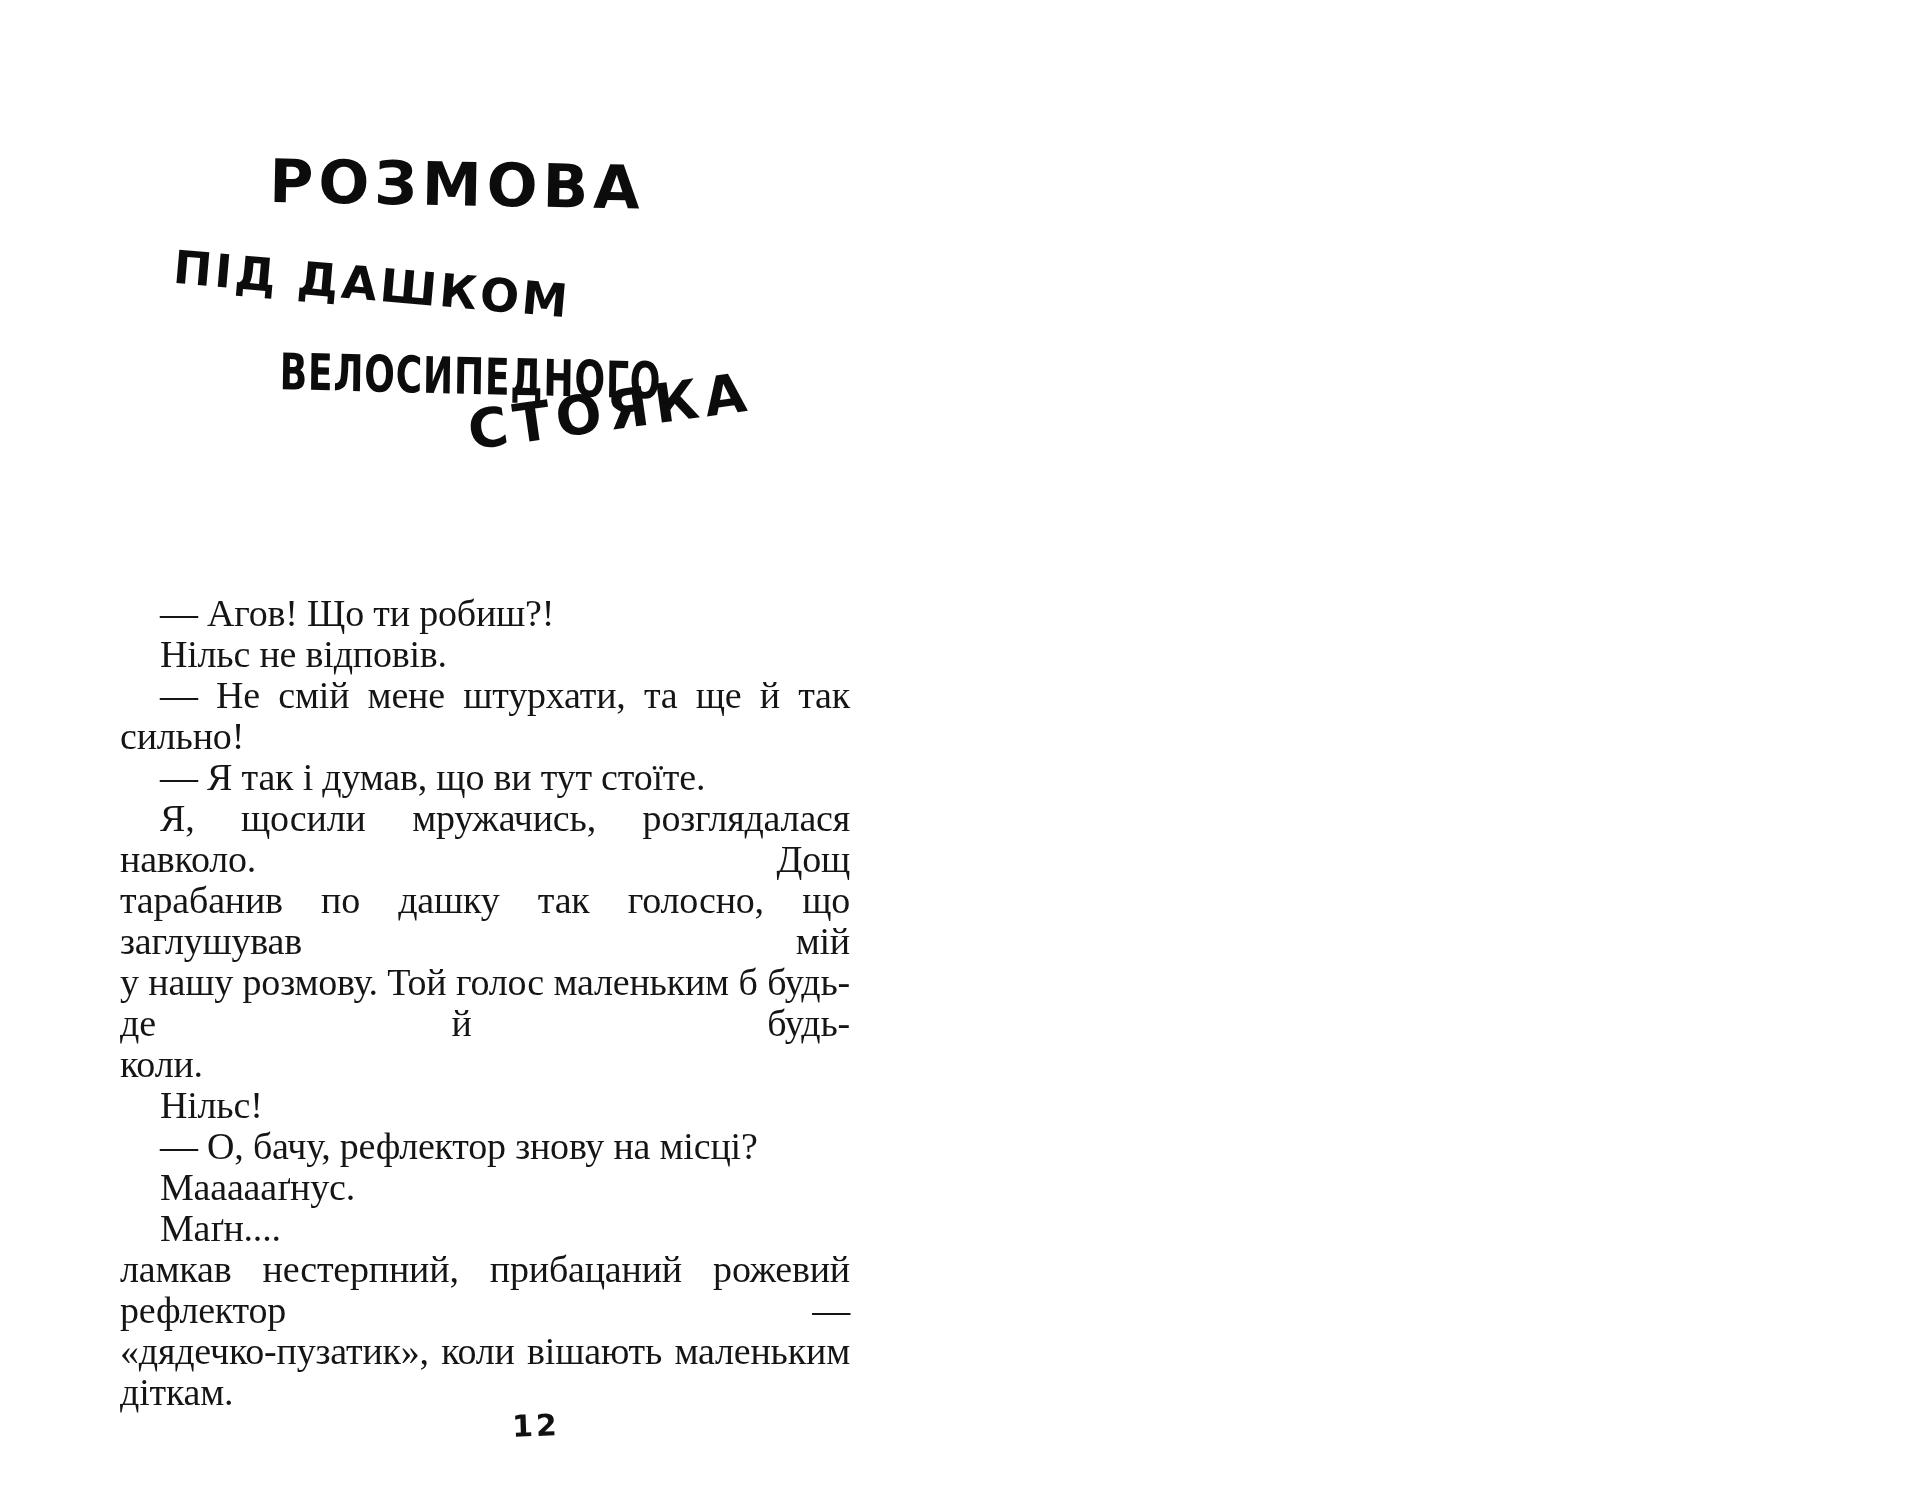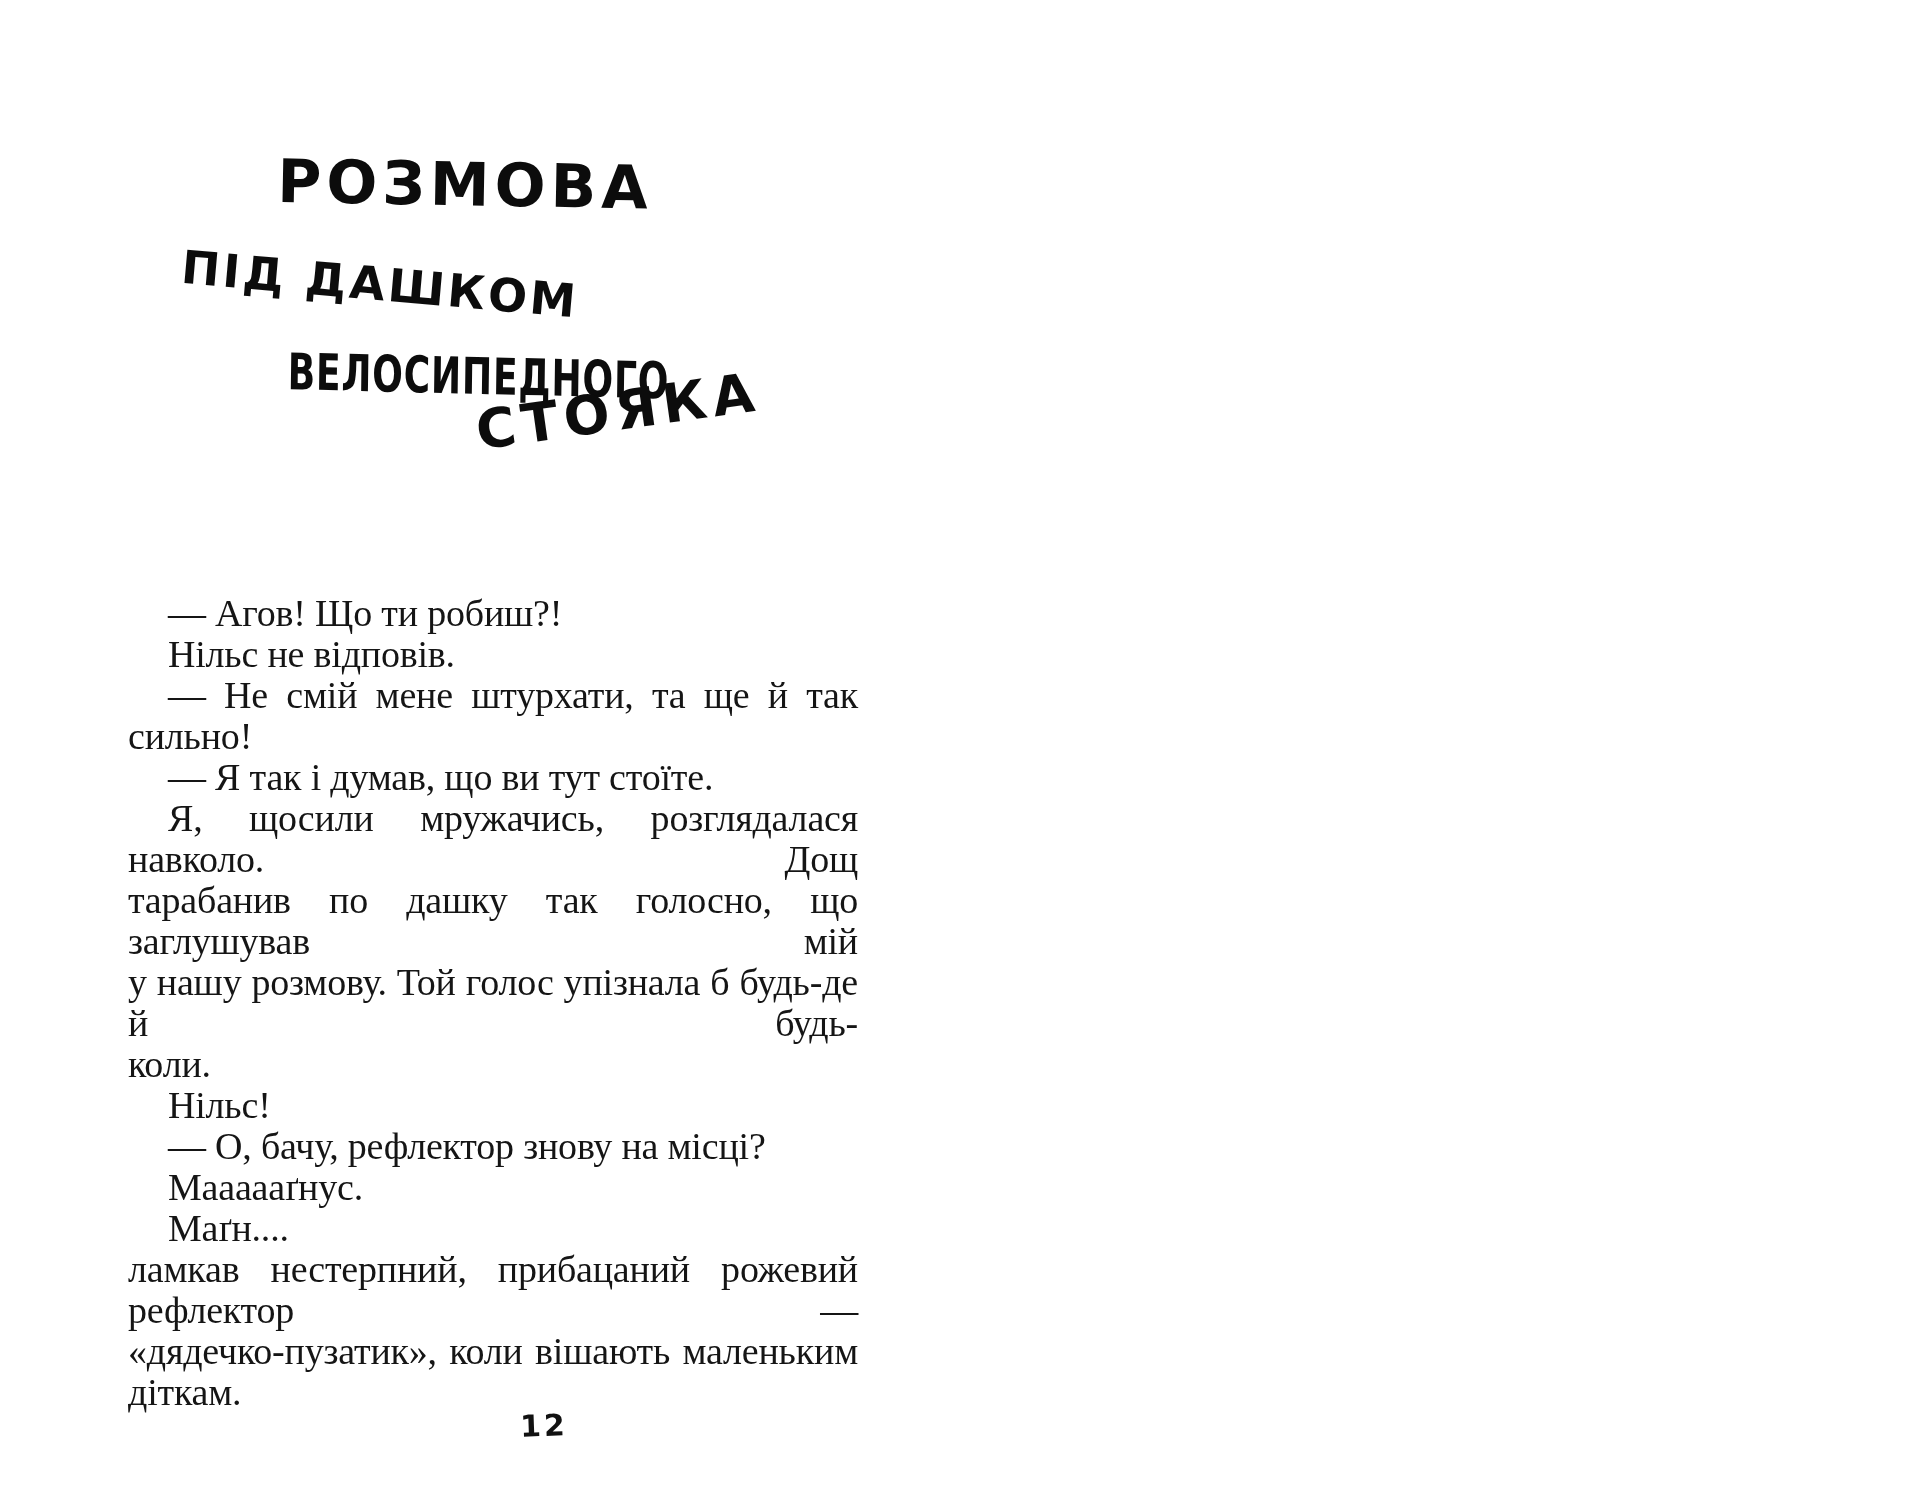--- a/index.html
+++ b/index.html
@@ -5,21 +5,21 @@
   html, body { margin: 0; padding: 0; background: #ffffff; }
   .spread {
     position: relative;
     width: 1920px;
     height: 1509px;
     background: #ffffff;
     overflow: hidden;
     color: #1b1b1b;
   }
   .page { position: absolute; top: 0; height: 100%; width: 960px; }
-  .page-left  { left: 16px; }
+  .page-left  { left: 8px; }
   .page-right { left: 960px; }
 
   
   .tl {
     position: absolute;
     font-family: "DejaVu Sans", sans-serif;
     font-weight: bold;
     color: #0c0c0c;
     white-space: nowrap;
     transform-origin: left top;
@@ -65,21 +65,21 @@
       <div class="tl tl4">СТОЯКА</div>
     </header>
 
     <div class="body-text body-left">
         <div class="line in"><span>— Агов! Що ти робиш?!</span></div>
         <div class="line in"><span>Нільс не відповів.</span></div>
         <div class="line j in"><span>— Не смій мене штурхати, та ще й так сильно!</span></div>
         <div class="line in"><span>— Я так і думав, що ви тут стоїте.</span></div>
         <div class="line j in"><span>Я, щосили мружачись, розглядалася навколо. Дощ</span></div>
         <div class="line j"><span>тарабанив по дашку так голосно, що заглушував мій</span></div>
-        <div class="line j"><span>у нашу розмову. Той голос упізнала б будь-де й будь-</span></div>
+        <div class="line j"><span>у нашу розмову. Той голос маленьким б будь-де й будь-</span></div>
         <div class="line"><span>коли.</span></div>
         <div class="line in"><span>Нільс!</span></div>
         <div class="line in"><span>— О, бачу, рефлектор знову на місці?</span></div>
         <div class="line in"><span>Маааааґнус.</span></div>
         <div class="line in"><span>Маґн....</span></div>
         <div class="line j"><span>ламкав нестерпний, прибацаний рожевий рефлектор —</span></div>
         <div class="line j"><span>«дядечко-пузатик», коли вішають маленьким діткам.</span></div>
       </div>
 
     <div class="folio folio-left">12</div>

